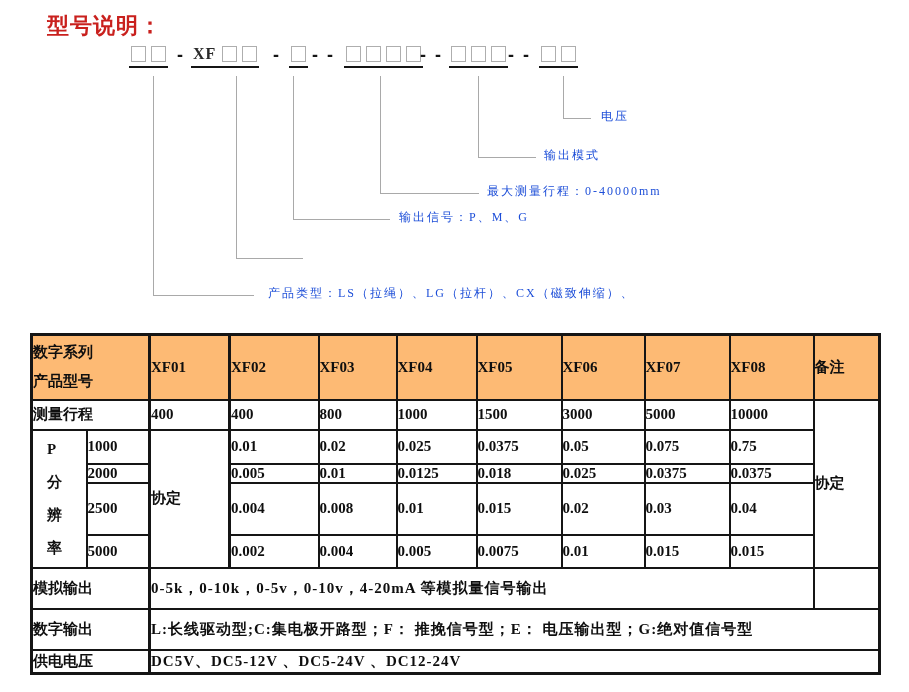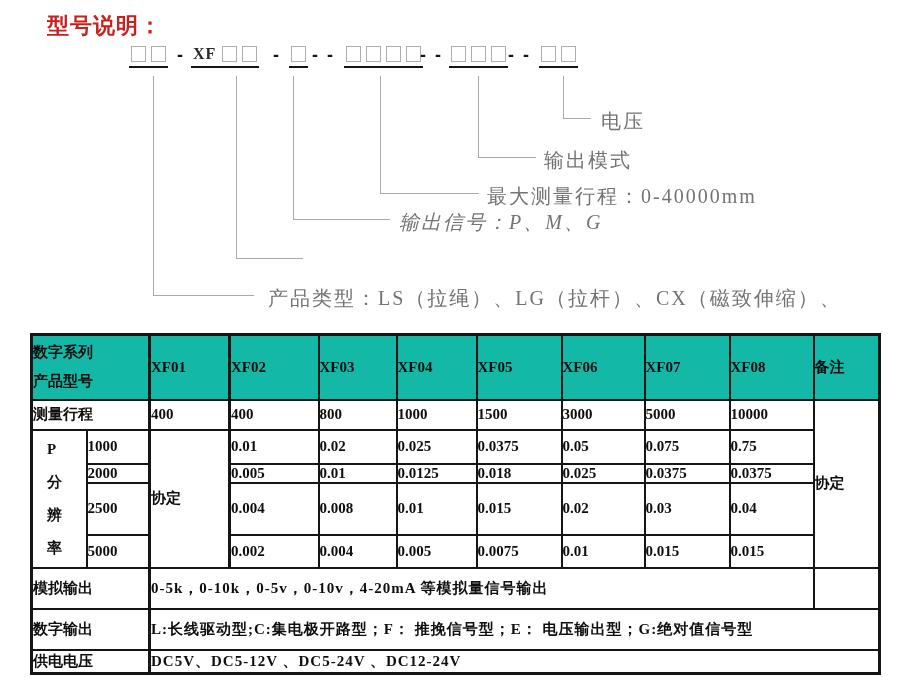--- a/index.html
+++ b/index.html
@@ -10,28 +10,28 @@
   
   .grp{position:absolute;top:46px;display:flex;align-items:flex-start;
        border-bottom:2px solid #151515;padding:0 2px 4px 2px;}
   .bx{width:13px;height:14px;border:1px solid #aeaeae;background:#fff;margin-right:5px;flex:0 0 auto;}
   .bx:last-child{margin-right:0;}
   .xf{font-size:16px;font-weight:bold;color:#2a2a2a;line-height:15px;margin-right:6px;letter-spacing:1px;}
   .dash{position:absolute;top:45px;font-size:18px;font-weight:bold;color:#151515;letter-spacing:2px;
         font-family:"Liberation Sans","DejaVu Sans",sans-serif;}
   
   .elbow{position:absolute;border-left:1px solid #a9a9a9;border-bottom:1px solid #a9a9a9;}
-  .lbl{position:absolute;font-size:20px;color:#737373;letter-spacing:2px;white-space:nowrap;}
+  .lbl{position:absolute;font-size:12px;color:#1d4ed8;letter-spacing:2px;white-space:nowrap;}
   
   table.spec{position:absolute;left:30px;top:333px;border-collapse:collapse;table-layout:fixed;
              width:848px;font-size:15px;font-weight:bold;color:#0f0f0f;}
   table.spec td,table.spec th{border:2px solid #151515;padding:0;overflow:hidden;
              font-weight:bold;text-align:left;vertical-align:middle;}
   table.spec{border:3px solid #151515;}
-  .bluehead{background:#14b8a6;}
+  .bluehead{background:#fdba74;}
   .padl{padding-left:12px;}
   .padl2{padding-left:13px;}
   .ctr{text-align:center;}
   .hcell{line-height:29px;padding-top:3px;padding-left:12px;vertical-align:top;}
   .bl3{border-left-width:3px !important;}
   .pv div{height:33px;line-height:33px;padding-left:14px;}
   .botval{padding-left:12px;letter-spacing:1px;}
 </style>
 </head>
 <body>
@@ -76,21 +76,21 @@
   <div class="elbow" style="left:153px;top:76px;width:100px;height:219px;"></div>
   <div class="elbow" style="left:236px;top:76px;width:66px;height:182px;"></div>
   <div class="elbow" style="left:293px;top:76px;width:96px;height:143px;"></div>
   <div class="elbow" style="left:380px;top:76px;width:98px;height:117px;"></div>
   <div class="elbow" style="left:478px;top:76px;width:57px;height:81px;"></div>
   <div class="elbow" style="left:563px;top:76px;width:27px;height:42px;"></div>
 
   <div class="lbl" style="left:601px;top:108px;">电压</div>
   <div class="lbl" style="left:544px;top:147px;">输出模式</div>
   <div class="lbl" style="left:487px;top:183px;">最大测量行程：0-40000mm</div>
-  <div class="lbl" style="left:399px;top:209px;font-style:italic;">输出信号：P、M、G</div>
+  <div class="lbl" style="left:399px;top:209px;">输出信号：P、M、G</div>
   <div class="lbl" style="left:268px;top:285px;">产品类型：LS（拉绳）、LG（拉杆）、CX（磁致伸缩）、</div>
   <div class="lbl" style="left:347px;top:312px;margin-top:48px;">SX（数显）、JS（角度，速度）</div>
 
   <table class="spec">
     <colgroup>
       <col style="width:55px">
         <col style="width:63px">
         <col style="width:80px">
         <col style="width:89px">
       <col style="width:78px">

